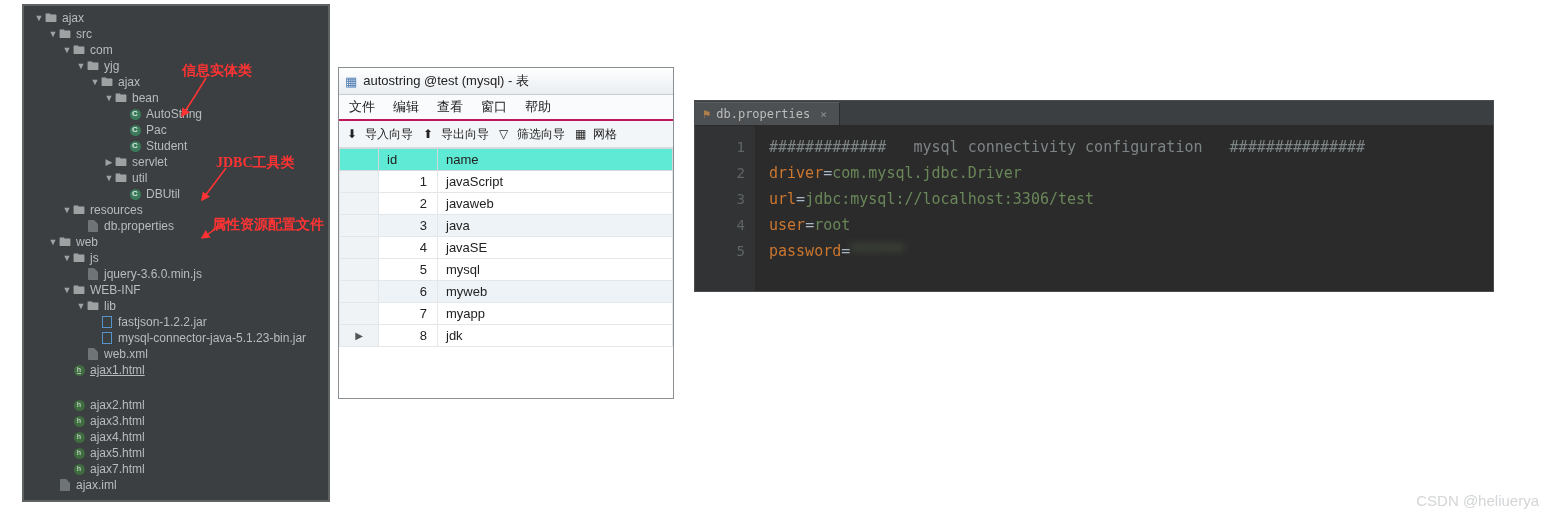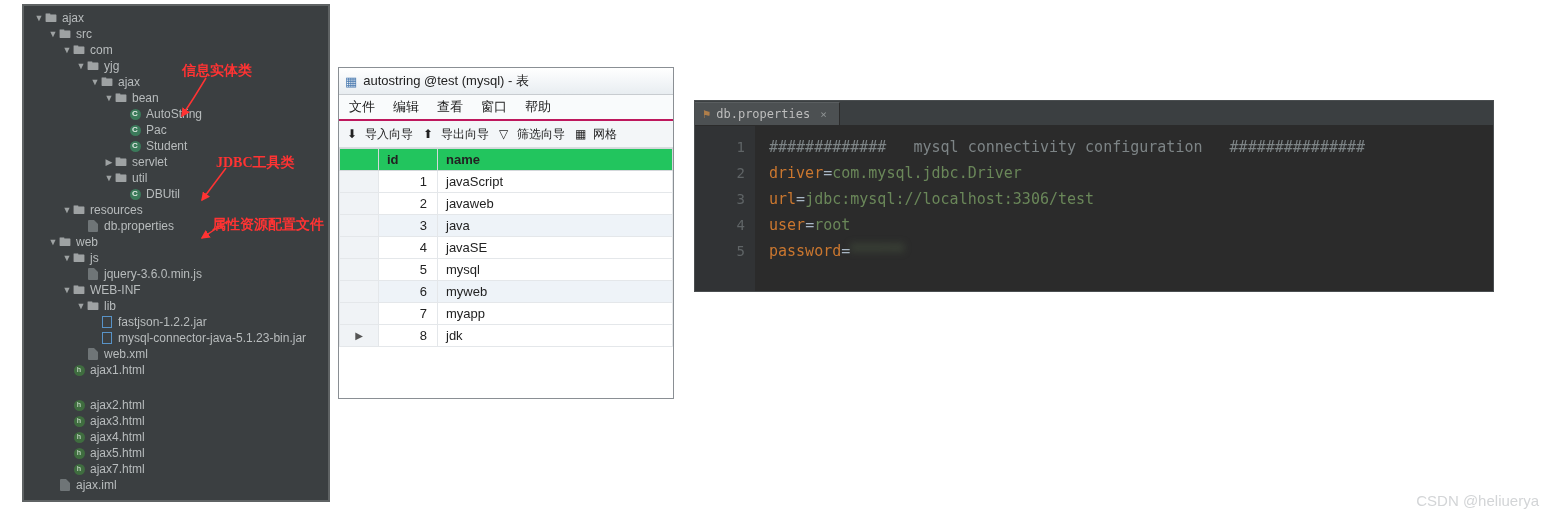--- a/index.html
+++ b/index.html
@@ -21,21 +21,21 @@
   .annot svg{position:absolute;overflow:visible;}
   
   .db-panel{position:absolute;left:338px;top:67px;width:334px;height:330px;background:#fff;border:1px solid #8a8f94;font-family:"Microsoft YaHei","SimSun",Arial;}
   .db-title{height:26px;display:flex;align-items:center;background:linear-gradient(#fff,#e8edf1);border-bottom:1px solid #c8ccd0;padding:0 6px;gap:6px;font-size:13px;color:#222;}
   .db-title .ic{color:#4a7ab0;}
   .db-menu{height:24px;display:flex;align-items:center;gap:18px;padding:0 10px;border-bottom:2px solid #be185d;background:#f9fbfc;color:#222;font-size:13px;}
   .db-tools{height:26px;display:flex;align-items:center;gap:10px;padding:0 8px;border-bottom:1px solid #d8dcdf;background:#f3f6f8;color:#222;font-size:12px;}
   .db-tools .tbtn{display:flex;align-items:center;gap:4px;}
   .db-tools .ticon{width:14px;height:14px;display:inline-block;}
   .db-grid{width:100%;border-collapse:collapse;font-size:13px;}
-  .db-grid th{background:#22c55e;border:1px solid #d4d8db;padding:3px 8px;text-align:left;font-weight:bold;color:#222;}
+  .db-grid th{background:#5eead4;border:1px solid #d4d8db;padding:3px 8px;text-align:left;font-weight:normal;color:#222;}
   .db-grid td{border:1px solid #e4e7ea;padding:3px 8px;color:#222;}
   .db-grid tr.sel td{background:#eef3f8;}
   .db-grid td.idc{text-align:right;padding-right:10px;width:40px;}
   
   .ed-panel{position:absolute;left:694px;top:100px;width:800px;height:192px;background:#2b2b2b;border:1px solid #4a4e50;box-sizing:border-box;display:flex;flex-direction:column;font-family:Consolas,Menlo,monospace;}
   .ed-tabs{height:24px;background:#3b3f41;display:flex;align-items:flex-end;border-bottom:1px solid #2b2b2b;}
   .ed-tab{height:22px;padding:0 12px 0 8px;display:flex;align-items:center;gap:6px;background:#4c5052;color:#bdbdbd;font-size:12px;border-top:1px solid #5a5e60;border-right:1px solid #2b2b2b;position:relative;}
   .ed-tab .close{color:#8f9394;font-size:11px;margin-left:4px;}
   .ed-body{flex:1;display:flex;overflow:hidden;}
   .gutter{width:50px;background:#313335;color:#5f6466;text-align:right;padding:8px 10px 0 0;font-size:14px;line-height:26px;}
@@ -176,21 +176,21 @@
           </span>
           <span class="lbl">mysql-connector-java-5.1.23-bin.jar</span>
         </div>
         <div class="row" style="padding-left: 46px;">
           <span class="tw"></span>
           <span class="ic">
             <span class="ic-file"></span>
           </span>
           <span class="lbl">web.xml</span>
         </div>
-        <div class="row" style="padding-left: 32px;">
+        <div class="row" style="padding-left: 32px; text-decoration: underline;">
           <span class="tw"></span>
           <span class="ic">
             <span class="ic-html">h</span>
           </span>
           <span class="lbl">ajax1.html</span>
         </div>
         <div class="row" style="padding-left: 32px; margin-top: 19px;">
           <span class="tw"></span>
           <span class="ic">
             <span class="ic-html">h</span>

